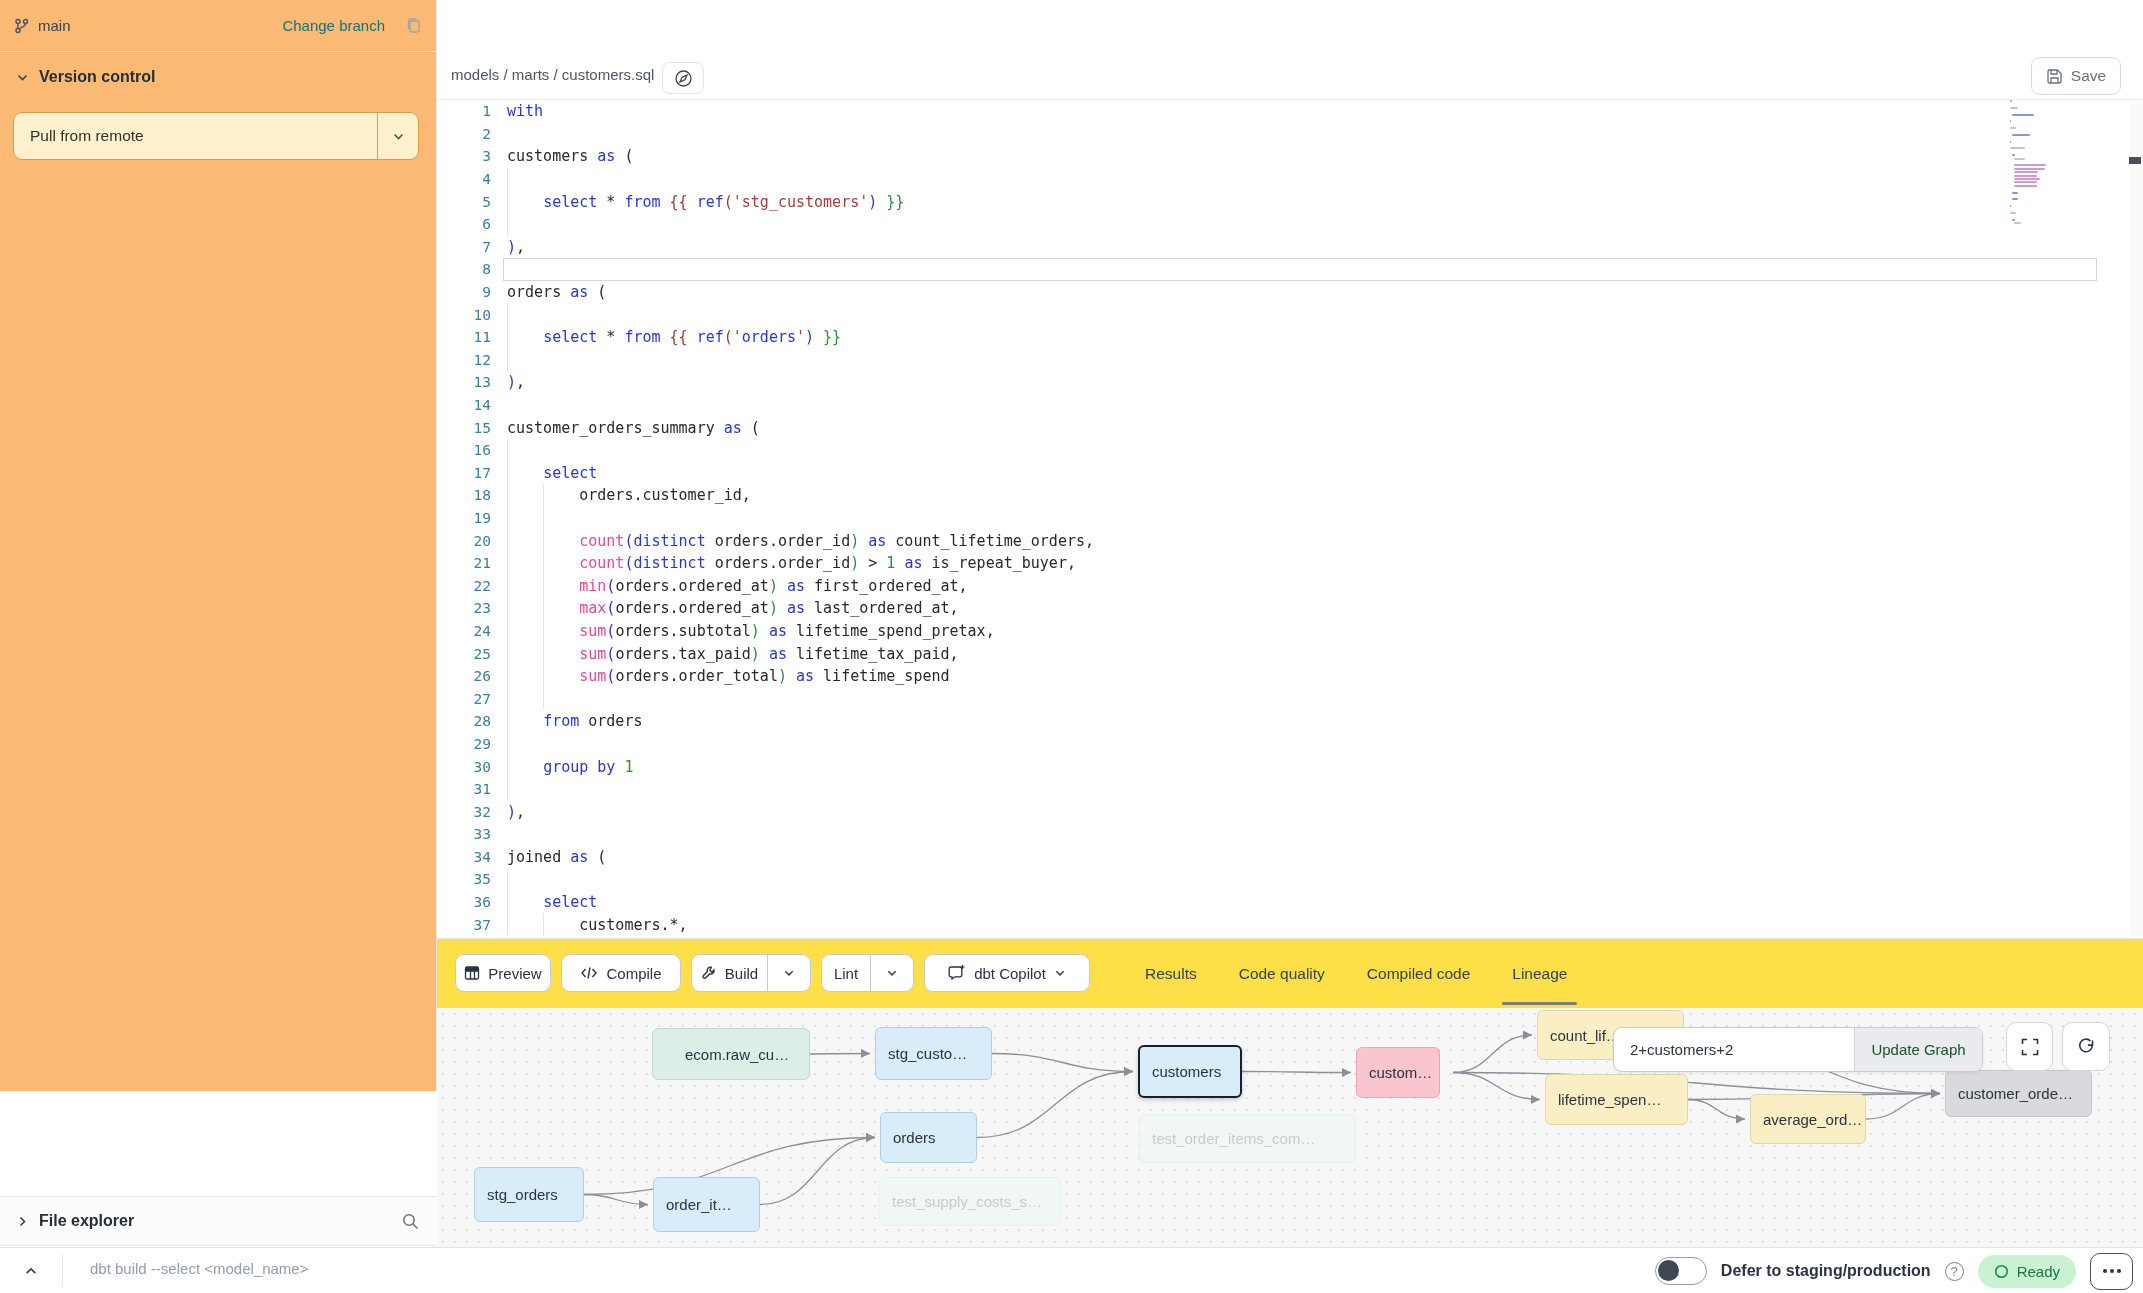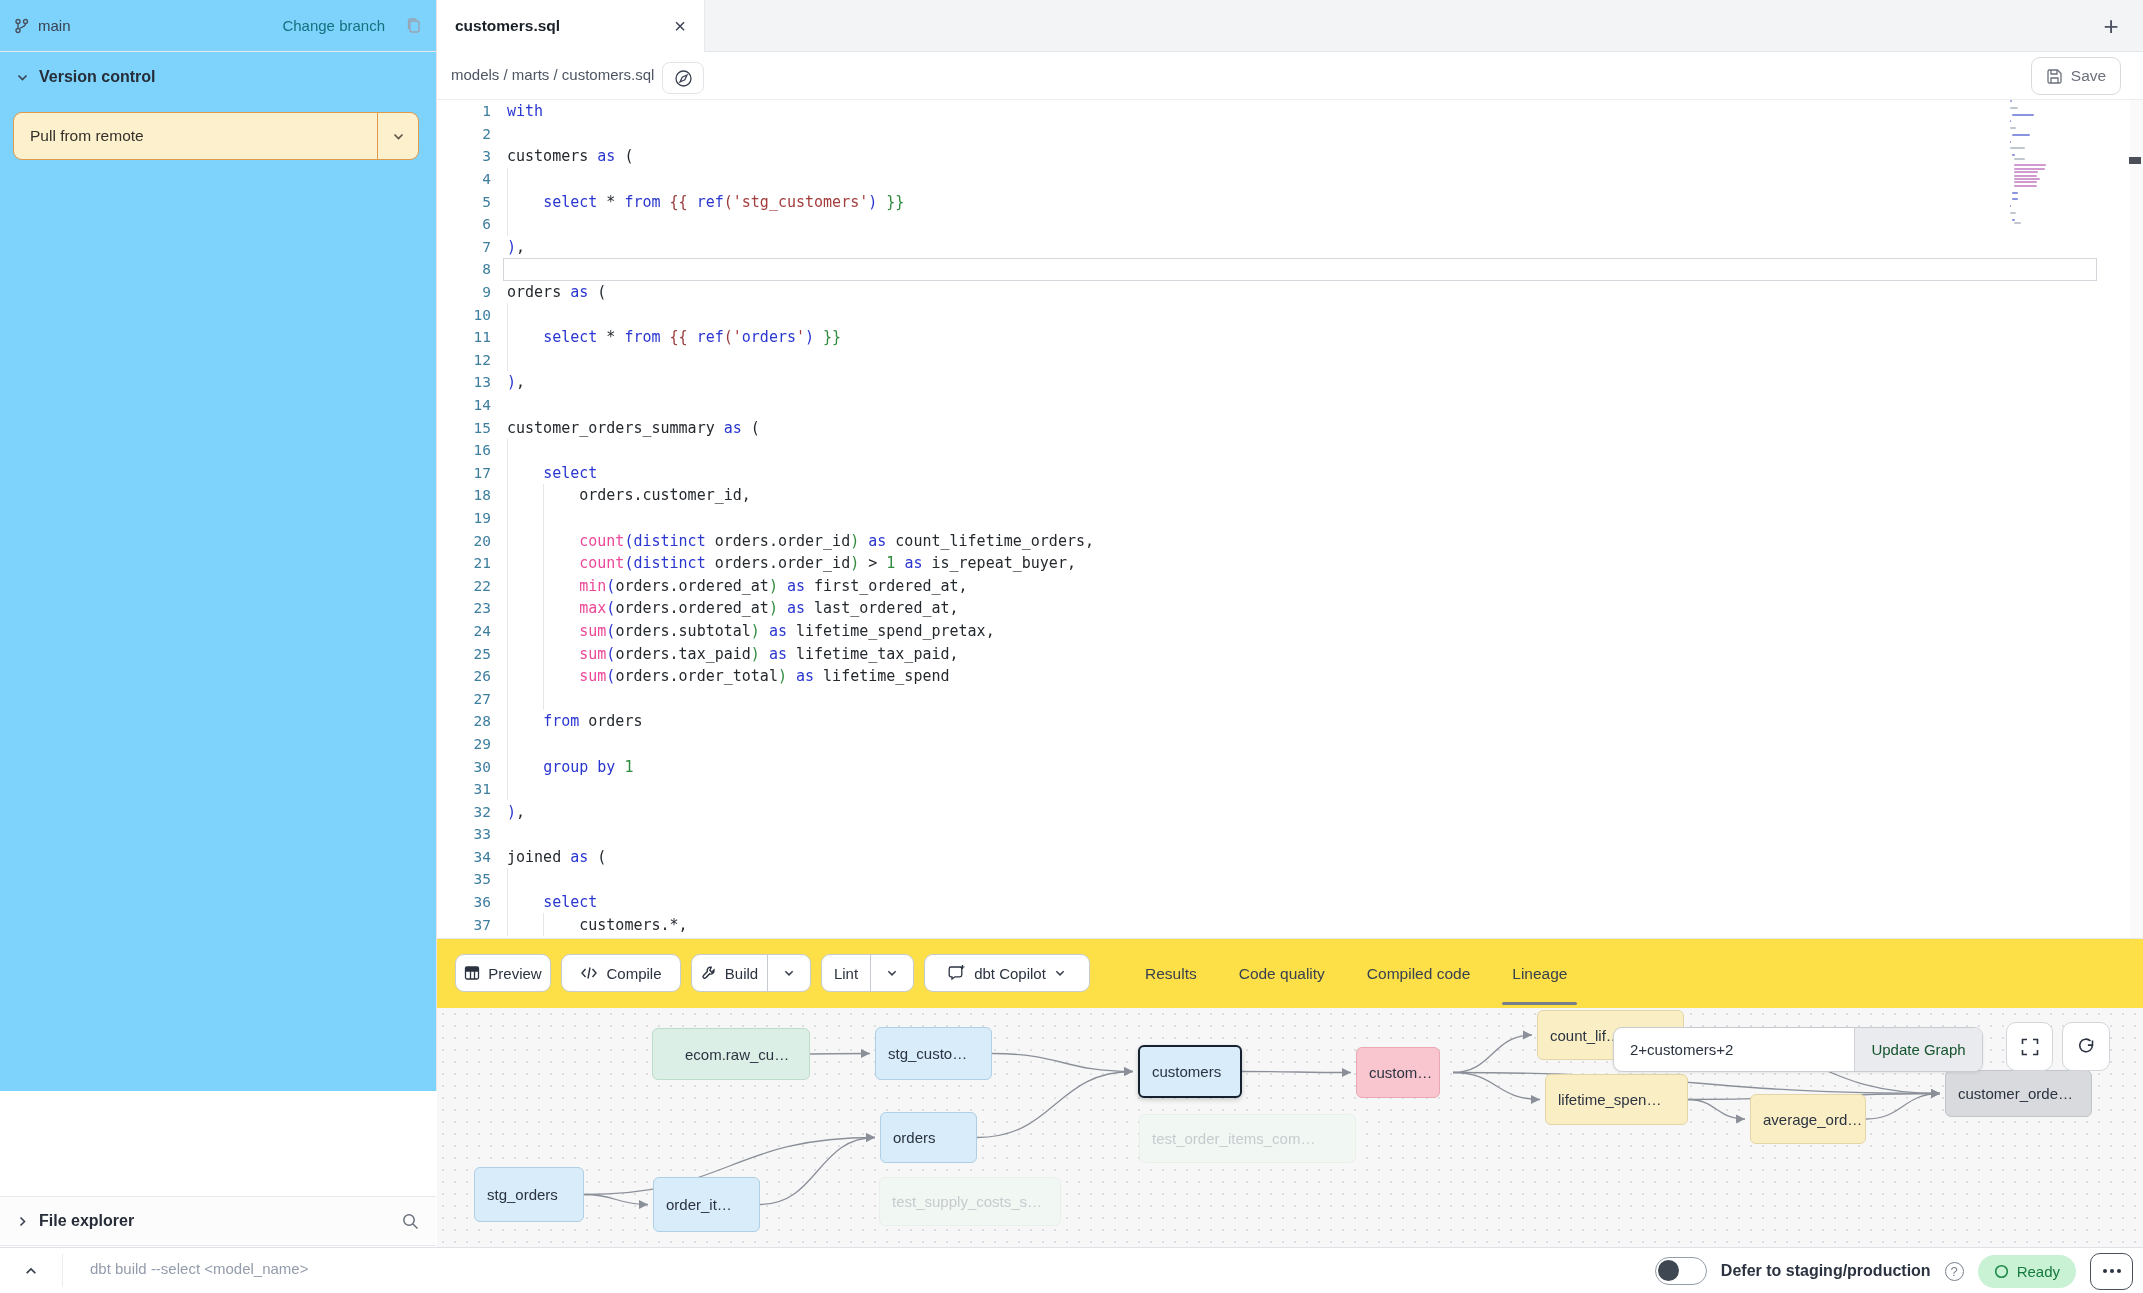--- a/index.html
+++ b/index.html
@@ -1,20 +1,20 @@
 <!DOCTYPE html>
 <html><head>
 <meta charset="utf-8">
 <style>
   html,body{margin:0;padding:0;background:#fff;}
   body{width:2143px;height:1293px;overflow:hidden;font-family:"Liberation Sans",sans-serif;color:#2b3340;position:relative;}
   .app{position:absolute;inset:0;}
 
   
-  .sidebar{position:absolute;left:0;top:0;width:437px;height:1091px;background:#7dd3fc;border-right:1px solid #e4e6ea;box-sizing:border-box;padding-left:24px;}
+  .sidebar{position:absolute;left:0;top:0;width:437px;height:1091px;background:#fdba74;border-right:1px solid #e4e6ea;box-sizing:border-box;padding-left:24px;}
   .sb-top{position:absolute;left:0;top:0;right:0;height:52px;border-bottom:1px solid #e6e8eb;display:flex;align-items:center;padding:0 14px;box-sizing:border-box;}
   .sb-branch{display:flex;align-items:center;gap:8px;font-size:15px;color:#3a4150;}
   .sb-actions{margin-left:auto;display:flex;align-items:flex-end;gap:20px;}
   .link-teal{color:#13717f;font-size:15px;cursor:pointer;}
   .vc-row{position:absolute;left:0;top:52px;right:0;height:50px;display:flex;align-items:center;gap:10px;padding:0 16px;font-size:16px;font-weight:bold;color:#262d38;}
   .pull-btn{position:absolute;left:13px;top:112px;width:406px;height:48px;background:#fcf0cd;border:1px solid #dd9a4d;border-radius:9px;display:flex;align-items:center;box-sizing:border-box;cursor:pointer;}
   .pull-btn .lbl{flex:1;padding-left:16px;font-size:15.5px;color:#33302a;}
   .pull-btn .chev-cell{width:40px;align-self:stretch;border-left:1px solid #dd9a4d;display:flex;align-items:center;justify-content:center;}
   .fe-row{position:absolute;left:0;right:0;top:1196px;height:50px;border-top:1px solid #e6e8eb;border-bottom:1px solid #e6e8eb;background:#fcfcfc;display:flex;align-items:center;gap:10px;padding:0 16px;box-sizing:border-box;font-size:16px;font-weight:bold;color:#262d38;}
   .fe-row .spacer{flex:1;}
@@ -142,27 +142,20 @@
           <g fill="none" stroke="#6a707c" stroke-width="1.5">
             <circle cx="8" cy="8" r="5.2"></circle>
             <path d="M12 12l4.5 4.5"></path>
           </g>
         </svg>
     </div>
   </aside>
 
   <div class="main">
 
-    <div class="tabbar">
-      <div class="tab">
-        <span class="t">customers.sql</span>
-        <span class="x">×</span>
-      </div>
-      <button class="newtab">+</button>
-    </div>
 
     <div class="crumbrow">
       <span class="crumb">models / marts / customers.sql</span>
       <span class="compass-btn">
         <svg class="ic" width="19" height="19" viewBox="0 0 19 19">
             <g fill="none" stroke="#3a4150" stroke-width="1.3">
               <circle cx="9.5" cy="9.5" r="7.5"></circle>
               <path d="M13 6l-2.2 4.8L6 13l2.2-4.8z"></path>
             </g>
           </svg>

